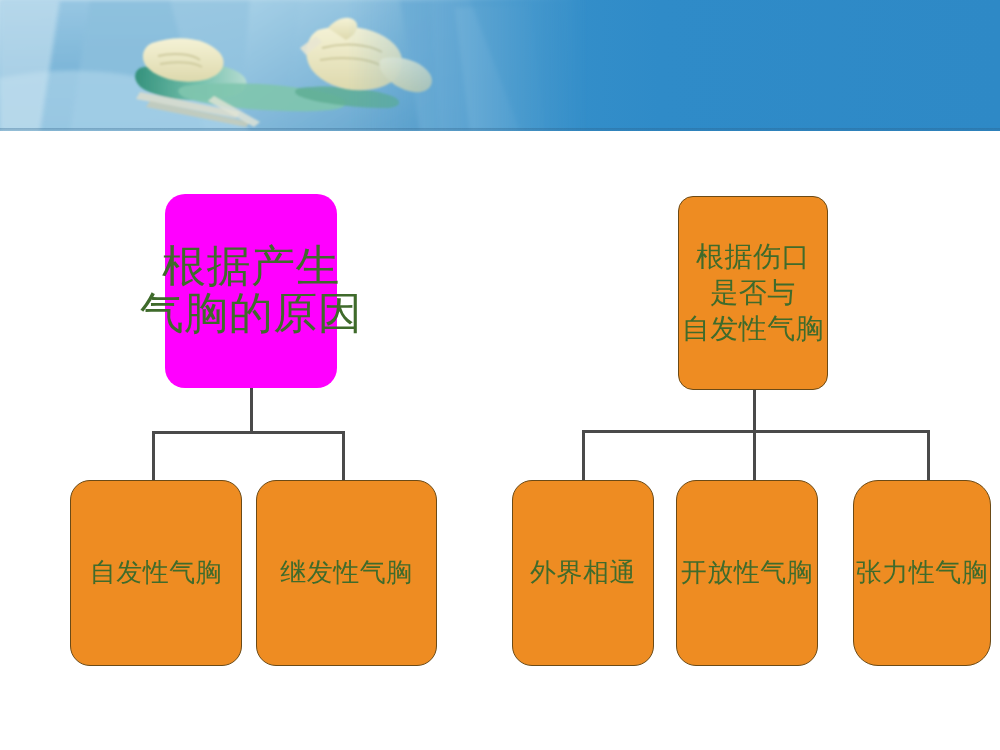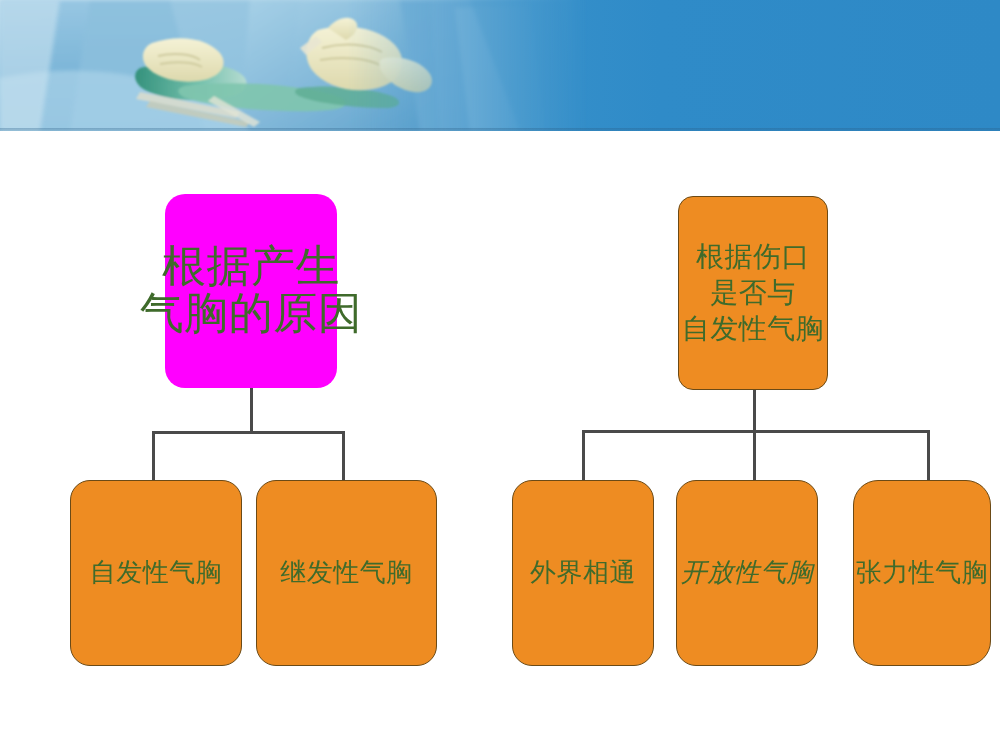--- a/index.html
+++ b/index.html
@@ -113,21 +113,21 @@
     position: absolute;
     left: 50%;
     top: 50%;
     transform: translate(-50%, -50%);
     width: 190px;
   }
 
   #node-spontaneous { left: 70px;  width: 172px; }
   #node-secondary   { left: 256px; width: 181px; }
   #node-closed      { left: 512px; width: 142px; }
-  #node-open        { left: 676px; width: 142px; font-style: italic; }
+  #node-open        { left: 676px; width: 142px; }
   #node-tension     { left: 853px; width: 138px; border-radius: 25px; }
 </style>
 </head>
 <body>
 
 <div id="slide">
 
   <div id="banner">
     <div id="banner-blue"></div>
 

